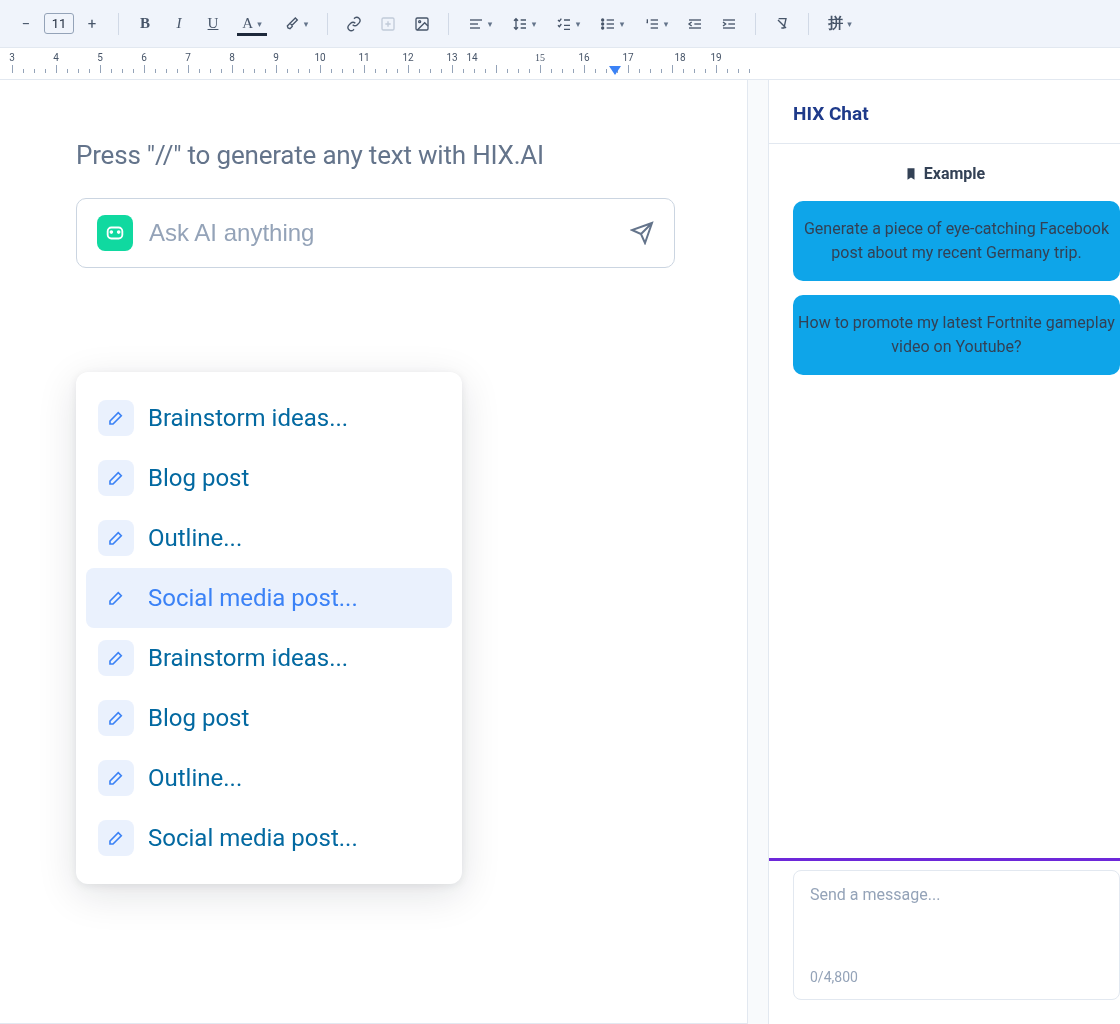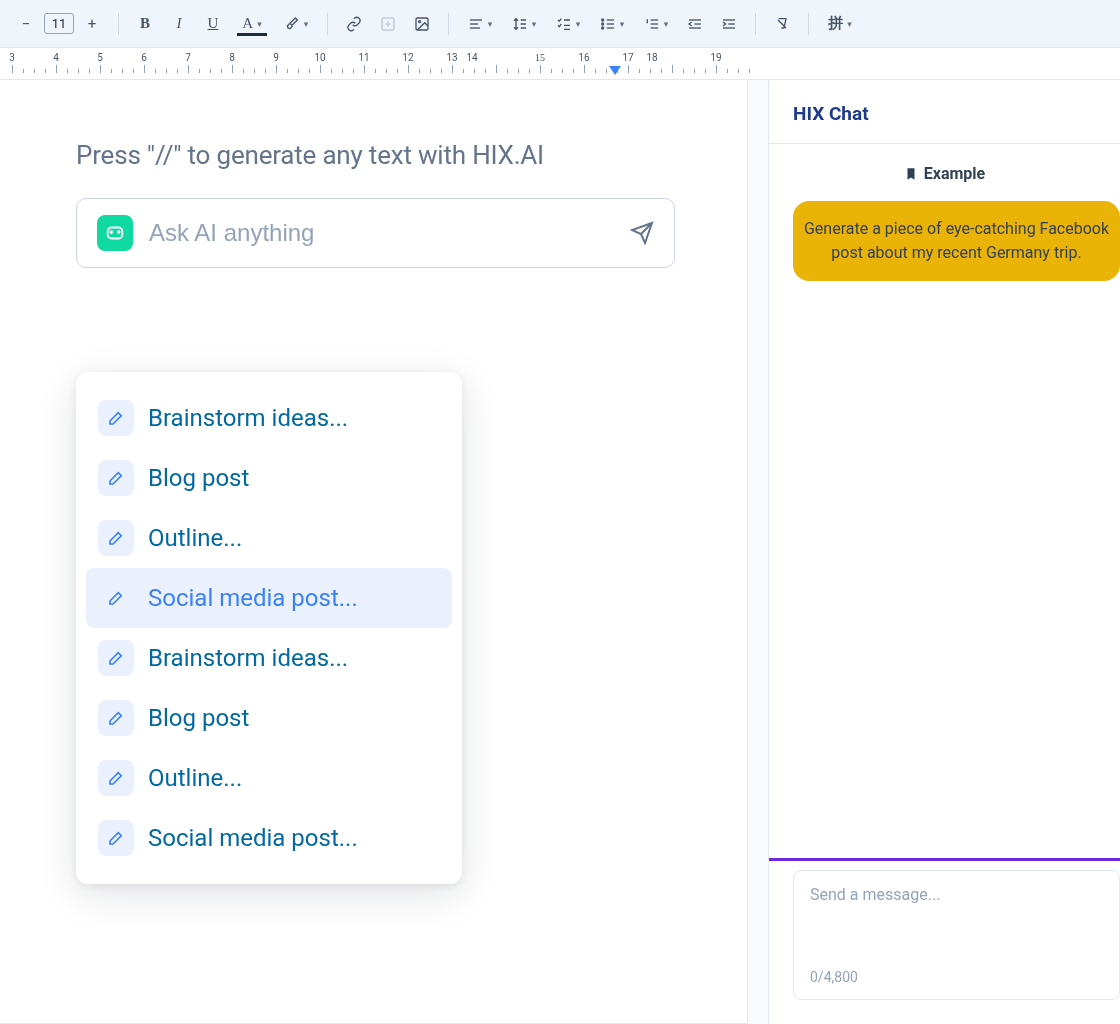--- a/index.html
+++ b/index.html
@@ -46,21 +46,21 @@
 .dd-item.active { background: #eaf1fd; color: #3b82f6; }
 .dd-icon { width: 36px; height: 36px; border-radius: 8px; background: #eaf1fd; display: flex; align-items: center; justify-content: center; flex-shrink: 0; }
 .dd-item.active .dd-icon { background: #eaf1fd; }
 
 
 .chat-panel { width: 352px; background: #fff; border-left: 1px solid #e2e8f0; display: flex; flex-direction: column; }
 .chat-header { padding: 22px 24px 18px; border-bottom: 1px solid #e2e8f0; }
 .chat-title { font-size: 19px; font-weight: 700; color: #1e3a8a; }
 .chat-body { flex: 1; padding: 20px 0 20px 24px; overflow: hidden; }
 .example-label { display: flex; align-items: center; justify-content: center; gap: 6px; font-weight: 700; color: #334155; font-size: 16px; margin-bottom: 18px; padding-right: 24px; }
-.example-card { background: #eab308; border-radius: 16px; padding: 16px 2px; font-size: 16px; color: #334155; text-align: center; margin-bottom: 14px; line-height: 1.5; }
+.example-card { background: #0ea5e9; border-radius: 10px; padding: 16px 2px; font-size: 16px; color: #334155; text-align: center; margin-bottom: 14px; line-height: 1.5; }
 .chat-input-area { border-top: 3px solid #6d28d9; padding: 9px 0 24px 24px; }
 .chat-textarea-wrap { border: 1px solid #e2e8f0; border-radius: 8px; padding: 14px 16px; min-height: 130px; display: flex; flex-direction: column; justify-content: space-between; }
 .chat-textarea { border: none; outline: none; font-size: 16px; color: #334155; resize: none; width: 100%; font-family: inherit; }
 .chat-textarea::placeholder { color: #94a3b8; }
 .char-count { font-size: 14px; color: #94a3b8; }
 
 svg { display: block; }
 </style>
 </head>
 <body>
@@ -244,21 +244,21 @@
       <div class="ruler-num" style="left: 584px;">16</div>
       <div class="ruler-tick major" style="left: 584px;"></div>
       <div class="ruler-tick minor" style="left: 595px;"></div>
       <div class="ruler-tick minor" style="left: 606px;"></div>
       <div class="ruler-tick minor" style="left: 617px;"></div>
       <div class="ruler-num" style="left: 628px;">17</div>
       <div class="ruler-tick major" style="left: 628px;"></div>
       <div class="ruler-tick minor" style="left: 639px;"></div>
       <div class="ruler-tick minor" style="left: 650px;"></div>
       <div class="ruler-tick minor" style="left: 661px;"></div>
-      <div class="ruler-num" style="left: 652px;">18</div>
+      <div class="ruler-num" style="left: 680px;">18</div>
       <div class="ruler-tick major" style="left: 672px;"></div>
       <div class="ruler-tick minor" style="left: 683px;"></div>
       <div class="ruler-tick minor" style="left: 694px;"></div>
       <div class="ruler-tick minor" style="left: 705px;"></div>
       <div class="ruler-num" style="left: 716px;">19</div>
       <div class="ruler-tick major" style="left: 716px;"></div>
       <div class="ruler-tick minor" style="left: 727px;"></div>
       <div class="ruler-tick minor" style="left: 738px;"></div>
       <div class="ruler-tick minor" style="left: 749px;"></div>
     </div>
@@ -363,20 +363,21 @@
     </div>
     <div class="chat-body">
       <div class="example-label">
         <svg width="14" height="14" viewBox="0 0 24 24" fill="#334155">
             <path d="M6 2h12v20l-6-4-6 4z"></path>
           </svg>
         <span>Example</span>
       </div>
       <div id="examples">
           <div class="example-card">Generate a piece of eye-catching Facebook post about my recent Germany trip.</div>
+          <div class="example-card">How to promote my latest Fortnite gameplay video on Youtube?</div>
         </div>
     </div>
     <div class="chat-input-area">
       <div class="chat-textarea-wrap">
         <textarea class="chat-textarea" rows="3" placeholder="Send a message..." style=""></textarea>
         <div class="char-count">0/4,800</div>
       </div>
     </div>
   </div>
 </div>

